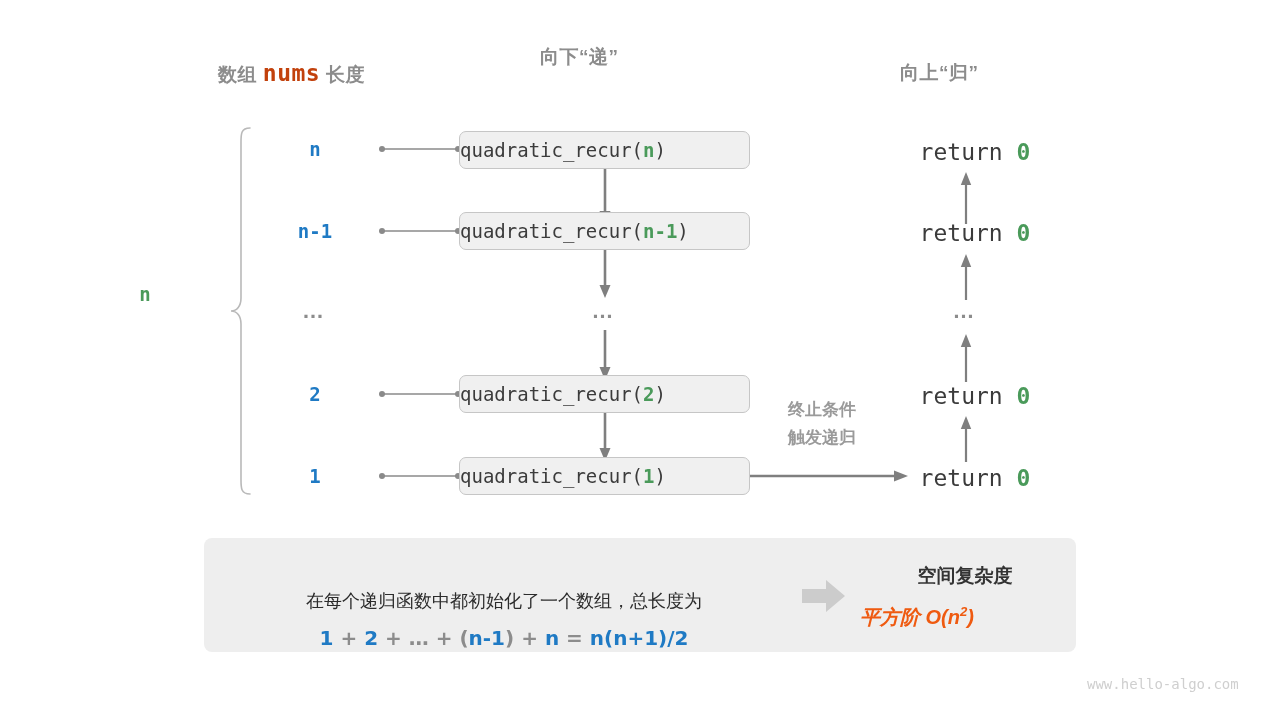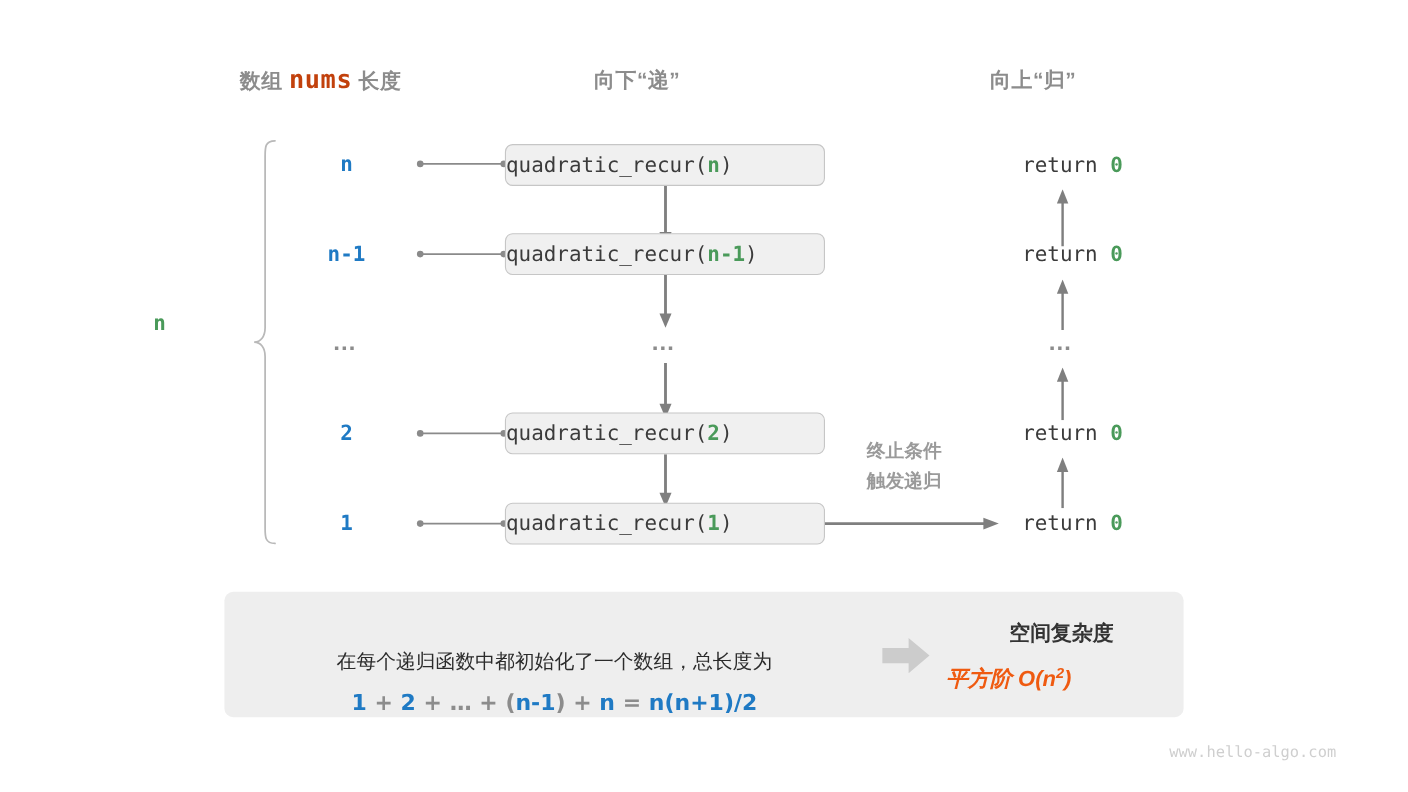--- a/index.html
+++ b/index.html
@@ -77,21 +77,21 @@
     white-space: nowrap;
   }
   .call-box .arg {
     color: #4a9a5a;
     font-weight: bold;
   }
 
   
   .ret {
     font-family: "DejaVu Sans Mono", "Liberation Mono", monospace;
-    font-size: 19px;
+    font-size: 23px;
     color: #3b3b3b;
     white-space: nowrap;
     text-align: center;
   }
   .ret .z { color: #4a9a5a; font-weight: bold; }
 
   
   .dots {
     color: #8c8c8c;
     font-size: 22px;
@@ -147,34 +147,35 @@
     text-align: left;
     font-style: italic;
   }
 
   
   .watermark {
     color: #cfcfcf;
     font-family: "DejaVu Sans Mono", "Liberation Mono", monospace;
     font-size: 14px;
     white-space: nowrap;
+    margin-left: 24px;
   }
 
   svg { display: block; }
 </style>
 </head>
 <body>
 
 <div id="stage">
 
   <div class="abs col-header" style="left:218px; top:60px;">
     <span>数组 </span><span class="hl">nums</span><span> 长度</span>
   </div>
 
-  <div class="abs col-header" style="left:540px; top:60px;">向下“递”</div>
+  <div class="abs col-header" style="left:540px; top:44px;">向下“递”</div>
 
   <div class="abs col-header" style="left:900px; top:60px;">向上“归”</div>
 
   <div class="abs depth-label" style="left:80px; top:280px; width:130px;">
     <div class="green">n</div>
   </div>
 
   <div class="abs brace" style="left:228px; top:126px;">
     <svg width="26" height="370" viewBox="0 0 26 370" aria-hidden="true">
       <path d="M22 2 C13 2, 13 8, 13 16 L13 172 C13 180, 9 185, 3 185 C9 185, 13 190, 13 198 L13 354 C13 362, 13 368, 22 368" fill="none" stroke="#b9b9b9" stroke-width="1.6" stroke-linecap="round"></path>

